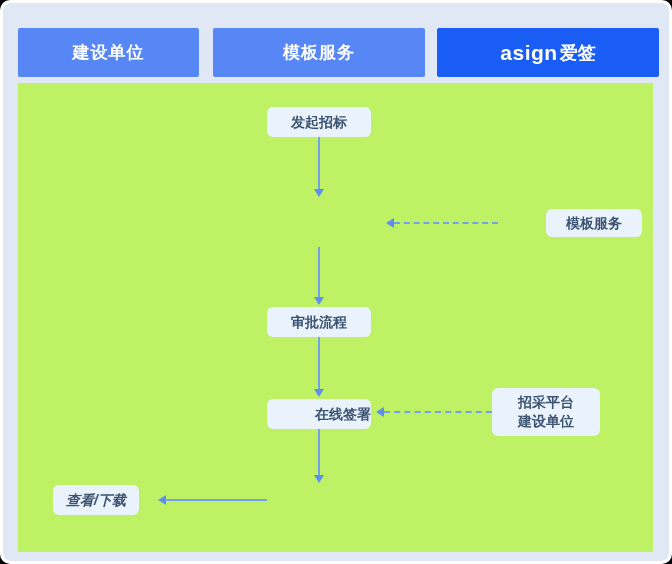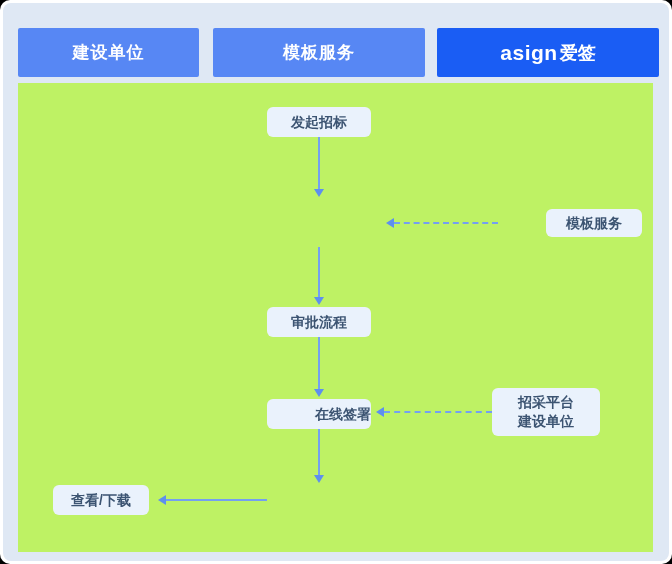--- a/index.html
+++ b/index.html
@@ -26,21 +26,21 @@
   
   .node{position:absolute;background:#eaf2fc;border-radius:6px;
         display:flex;flex-direction:column;align-items:center;justify-content:center;
         color:#3c5472;font-size:14px;font-weight:700;line-height:19px;text-align:center;}
   .n-small{width:104px;height:30px;}
   .n1{left:249px;top:24px;}
   .n2{left:237px;top:116px;width:128px;height:48px;}
   .n3{left:249px;top:224px;}
   .n4{left:249px;top:316px;align-items:flex-end;}
   .n5{left:249px;top:402px;}
-  .n6{left:35px;top:402px;width:96px;height:30px;}
+  .n6{left:35px;top:402px;width:86px;height:30px;font-style:italic;}
   .s1{left:480px;top:126px;width:96px;height:28px;margin-left:48px;}
   .s2{left:474px;top:305px;width:108px;height:48px;}
 
   
   .vline{position:absolute;width:2px;background:#74a0f0;left:300px;}
   .head-down{position:absolute;width:0;height:0;left:296px;
              border-left:5px solid transparent;border-right:5px solid transparent;
              border-top:8px solid #5e8fee;}
   .head-left{position:absolute;width:0;height:0;
              border-top:5px solid transparent;border-bottom:5px solid transparent;

